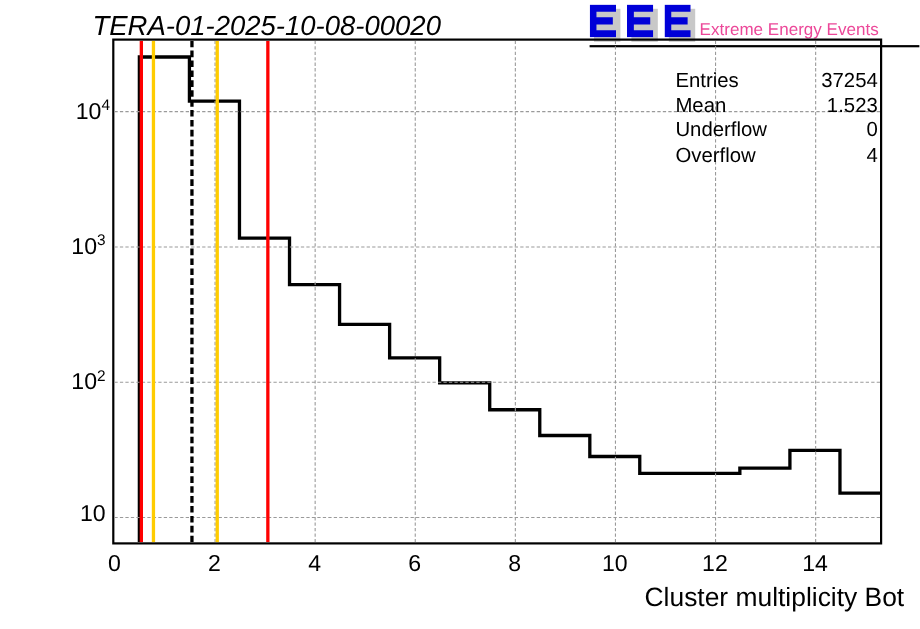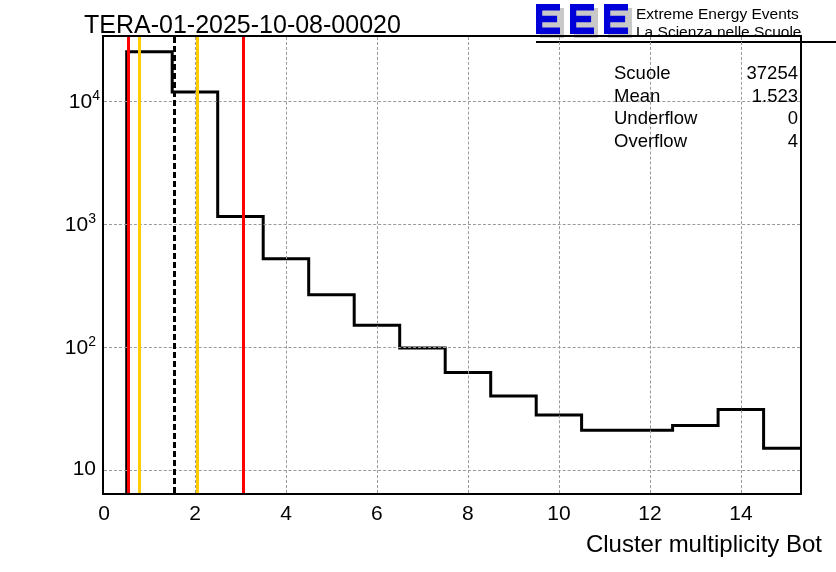--- a/index.html
+++ b/index.html
@@ -2,31 +2,31 @@
 <html><head>
 <meta charset="utf-8">
 <style>
   html,body{margin:0;padding:0;}
   body{width:836px;height:572px;background:#ffffff;font-family:"Liberation Sans",sans-serif;overflow:hidden;}
   #root{position:relative;width:836px;height:572px;}
 
   
   .title{
     position:absolute;left:84px;top:10px;
-    font-size:25px;color:#000;letter-spacing:0px;white-space:nowrap;
+    font-size:25px;color:#000;letter-spacing:0px;white-space:nowrap;font-style:italic;
   }
 
   
   .logo-wrap{position:absolute;left:536px;top:2px;width:296px;height:40px;}
   .logo-eee{position:absolute;left:0px;top:2px;width:96px;height:34px;}
   .eee-letter{position:absolute;top:0;width:28px;height:34px;}
   .eee-letter .sh{position:absolute;left:4px;top:4px;width:24px;height:30px;background:#c8c8c8;}
   .eee-letter .fg{position:absolute;left:0px;top:0px;width:24px;height:30px;background:#0000d8;
      clip-path:polygon(0 0,100% 0,100% 22%,26% 22%,26% 39%,88% 39%,88% 61%,26% 61%,26% 78%,100% 78%,100% 100%,0 100%);}
-  .logo-text{position:absolute;left:100px;top:3px;color:#000000;font-size:15.5px;line-height:18px;white-space:nowrap;}
+  .logo-text{position:absolute;left:100px;top:17px;color:#ec4899;font-size:15.5px;line-height:18px;white-space:nowrap;}
   .logo-rule{position:absolute;left:536px;top:41px;width:300px;height:2px;background:#000;}
 
   
   .frame{position:absolute;left:102px;top:35px;width:700px;height:460px;
          border:2px solid #000;box-sizing:border-box;background:transparent;}
   .plot{position:absolute;left:104px;top:37px;width:696px;height:456px;overflow:hidden;}
 
   .grid-v,.grid-h{position:absolute;background:transparent;}
   .grid-v{width:0;border-left:1px dashed #9a9a9a;top:0;height:456px;}
   .grid-h{height:0;border-top:1px dashed #9a9a9a;left:0;width:696px;}
@@ -76,21 +76,20 @@
           <div class="sh"></div>
           <div class="fg"></div>
         </div>
       <div class="eee-letter" style="left:68px">
           <div class="sh"></div>
           <div class="fg"></div>
         </div>
     </div>
     <div class="logo-text">
       <div>Extreme Energy Events</div>
-      <div>La Scienza nelle Scuole</div>
     </div>
   </div>
   <div class="logo-rule"></div>
 
   <div class="frame"></div>
 
   <div class="plot" id="plot">
     <svg class="hist" id="histsvg" viewBox="0 0 696 456" preserveAspectRatio="none">
         <path d="M 22.7 456 L 22.7 14.8 L 68.2 14.8 L 68.2 55.0 L 113.7 55.0 L 113.7 179.4 L 159.2 179.4 L 159.2 221.8 L 204.7 221.8 L 204.7 257.8 L 250.2 257.8 L 250.2 288.3 L 295.7 288.3 L 295.7 311.0 L 341.2 311.0 L 341.2 335.5 L 386.7 335.5 L 386.7 358.9 L 432.2 358.9 L 432.2 378.0 L 477.6 378.0 L 477.6 393.3 L 523.1 393.3 L 523.1 393.3 L 568.6 393.3 L 568.6 388.5 L 614.1 388.5 L 614.1 372.5 L 659.6 372.5 L 659.6 411.3 L 696.0 411.3" fill="none" stroke="#000000" stroke-width="3" stroke-linejoin="miter"></path>
       </svg>
@@ -173,21 +172,21 @@
       <div class="ylab" style="left:12px;top:332.9px;width:84px">10<sup>2</sup></div>
       <div class="ylab" style="left:12px;top:209.9px;width:84px">10<sup>3</sup></div>
       <div class="ylab" style="left:16px;top:86.8px;width:84px">10<sup>4</sup></div>
     </div>
 
   <div class="xtitle">Cluster multiplicity Bot</div>
 
   <div class="stats">
     <div id="statrows">
         <div class="strow">
-          <span class="k">Scuole</span>
+          <span class="k">Entries</span>
           <span class="v">37254</span>
         </div>
         <div class="strow">
           <span class="k">Mean</span>
           <span class="v">1.523</span>
         </div>
         <div class="strow">
           <span class="k">Underflow</span>
           <span class="v">0</span>
         </div>

